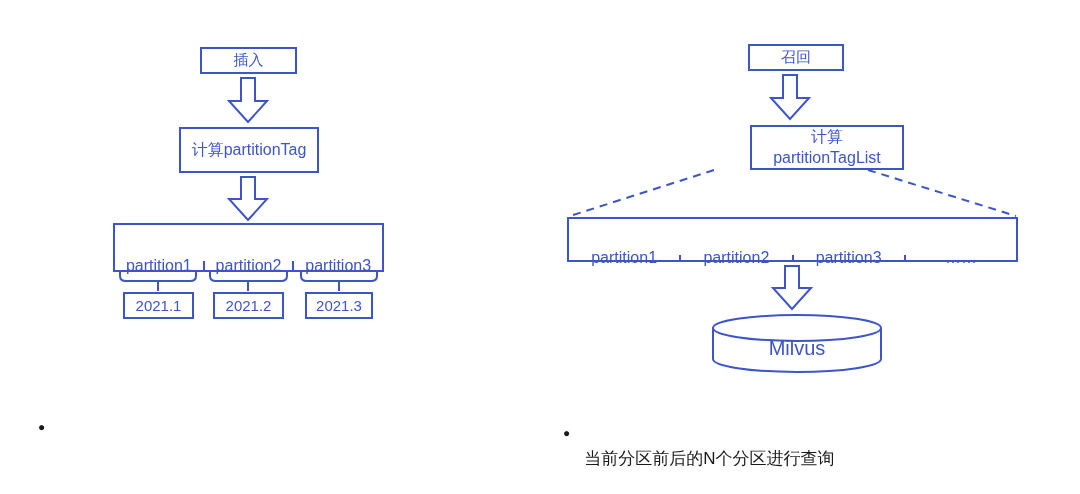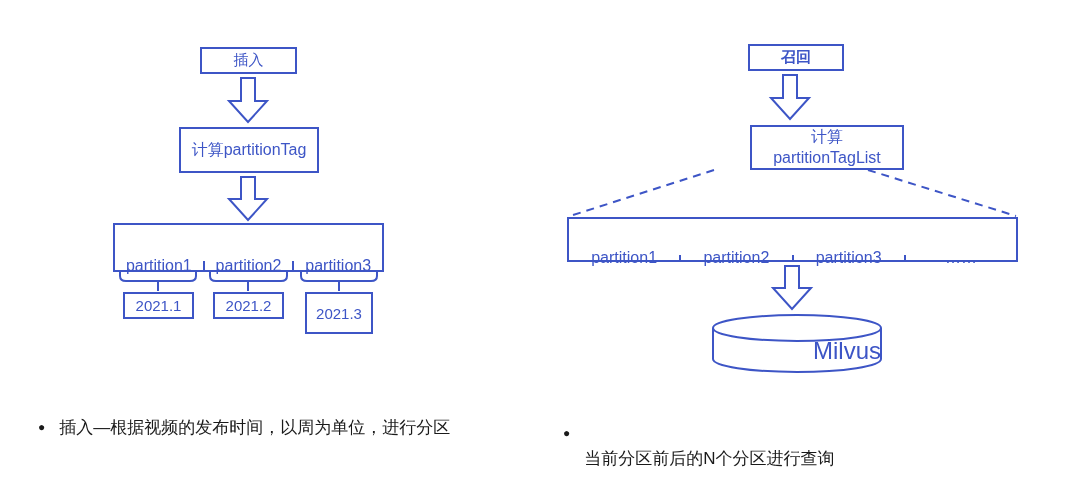--- a/index.html
+++ b/index.html
@@ -16,21 +16,21 @@
          background: #fff; display: flex; }
   .cell { flex: 1; display: flex; align-items: center; justify-content: center;
           color: var(--accent); border-right: 2px solid var(--accent); font-size: 16px; margin-top: 36px; }
   .cell:last-child { border-right: none; }
 
   .compute { font-size: 16px; line-height: 1.3; }
   .small-box { font-size: 15px; }
   .title-box { font-size: 15px; }
 
   .milvus-label { position: absolute; left: 713px; top: 337px; width: 168px;
-                  text-align: right; color: var(--accent); font-size: 24px; }
+                  text-align: center; color: var(--accent); font-size: 20px; }
 
   .note { position: absolute; display: flex; align-items: flex-start; color: var(--ink);
           font-size: 17px; line-height: 25px; }
   .note .bullet { font-size: 12px; line-height: 25px; margin-right: 14px; color: var(--ink); }
 
   .watermark { position: absolute; right: 10px; bottom: 2px; font-size: 31px;
                font-weight: bold; letter-spacing: 1px; color: #fff;
                text-shadow: -1.5px -1.5px 0 #141414, 1.5px -1.5px 0 #141414,
                             -1.5px 1.5px 0 #141414, 1.5px 1.5px 0 #141414,
                             2.5px 2.5px 0 #141414; }
@@ -89,25 +89,25 @@
       <span>partition3</span>
     </div>
   </div>
 
   <div class="box small-box" style="left:123px; top:292px; width:71px; height:27px;">
     <span>2021.1</span>
   </div>
   <div class="box small-box" style="left:213px; top:292px; width:71px; height:27px;">
     <span>2021.2</span>
   </div>
-  <div class="box small-box" style="left:305px; top:292px; width:68px; height:42px;">
+  <div class="box small-box" style="left:305px; top:292px; width:68px; height:27px;">
     <span>2021.3</span>
   </div>
 
-  <div class="box title-box" style="left:748px; top:44px; width:96px; height:27px;font-weight:bold;">
+  <div class="box title-box" style="left:748px; top:44px; width:96px; height:27px;">
     <span>召回</span>
   </div>
 
   <div class="box compute" style="left:750px; top:125px; width:154px; height:45px;">
     <div>
       <div>计算</div>
       <div>partitionTagList</div>
     </div>
   </div>
 
@@ -123,21 +123,20 @@
     </div>
     <div class="cell">
       <span>……</span>
     </div>
   </div>
 
   <div class="milvus-label">Milvus</div>
 
   <div class="note" style="left:38px; top:415px; width:470px;">
     <span class="bullet">●</span>
-    <span>插入—根据视频的发布时间，以周为单位，进行分区</span>
   </div>
 
   <div class="note" style="left:563px; top:421px; width:480px;">
     <span class="bullet">●</span>
     <span>
       <br>
       <span>当前分区前后的N个分区进行查询</span>
     </span>
   </div>
 

